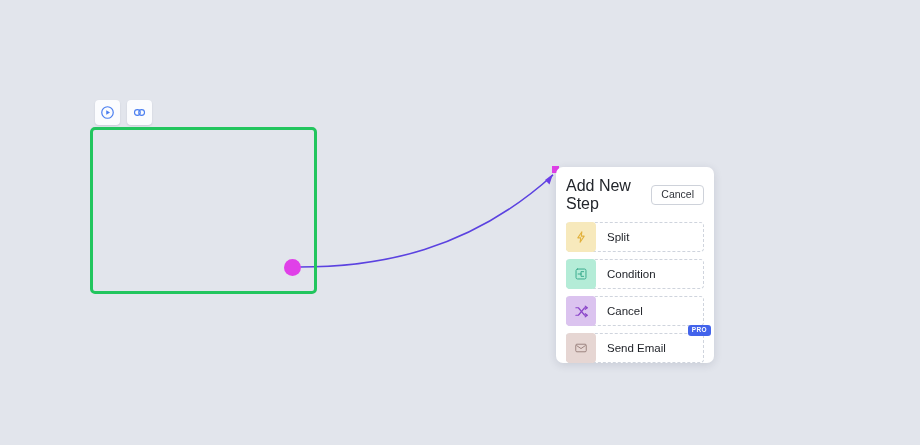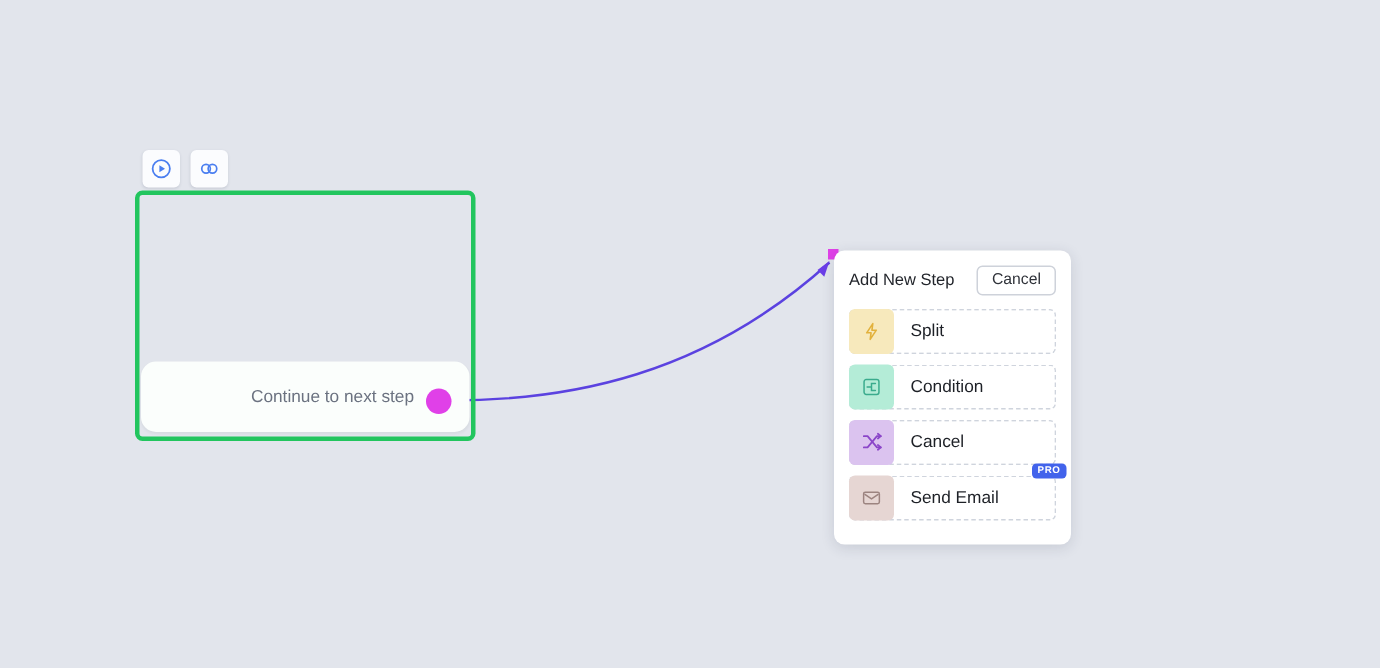--- a/index.html
+++ b/index.html
@@ -114,21 +114,21 @@
     box-shadow: 0 2px 9px rgba(40,50,80,.14);
     padding: 10px 10px 0 10px;
   }
   .panel-head {
     display: flex;
     align-items: center;
     justify-content: space-between;
     margin-bottom: 9px;
   }
   .panel-title {
-    font-size: 11px;
+    font-size: 16px;
     color: #22252b;
   }
   .cancel-btn {
     font-size: 10.5px;
     color: #30333a;
     background: #fff;
     border: 1px solid #ced2da;
     border-radius: 4px;
     padding: 3px 9px 4px 9px;
     cursor: pointer;
@@ -195,23 +195,20 @@
       <span>
         <svg width="15" height="15" viewBox="0 0 24 24" fill="none" stroke="#4a7ef0" stroke-width="1.8">
           <circle cx="8.6" cy="12" r="4.6"></circle>
           <circle cx="15.4" cy="12" r="4.6"></circle>
         </svg>
       </span>
     </div>
   </div>
 
   <div class="start-node">
-    <div class="start-footer">
-      <span class="footer-text">Continue to next step</span>
-    </div>
   </div>
   <div class="out-dot"></div>
 
   <div class="panel">
     <div class="panel-head">
       <span class="panel-title">Add New Step</span>
       <button class="cancel-btn">Cancel</button>
     </div>
 
     <div class="step-row">

